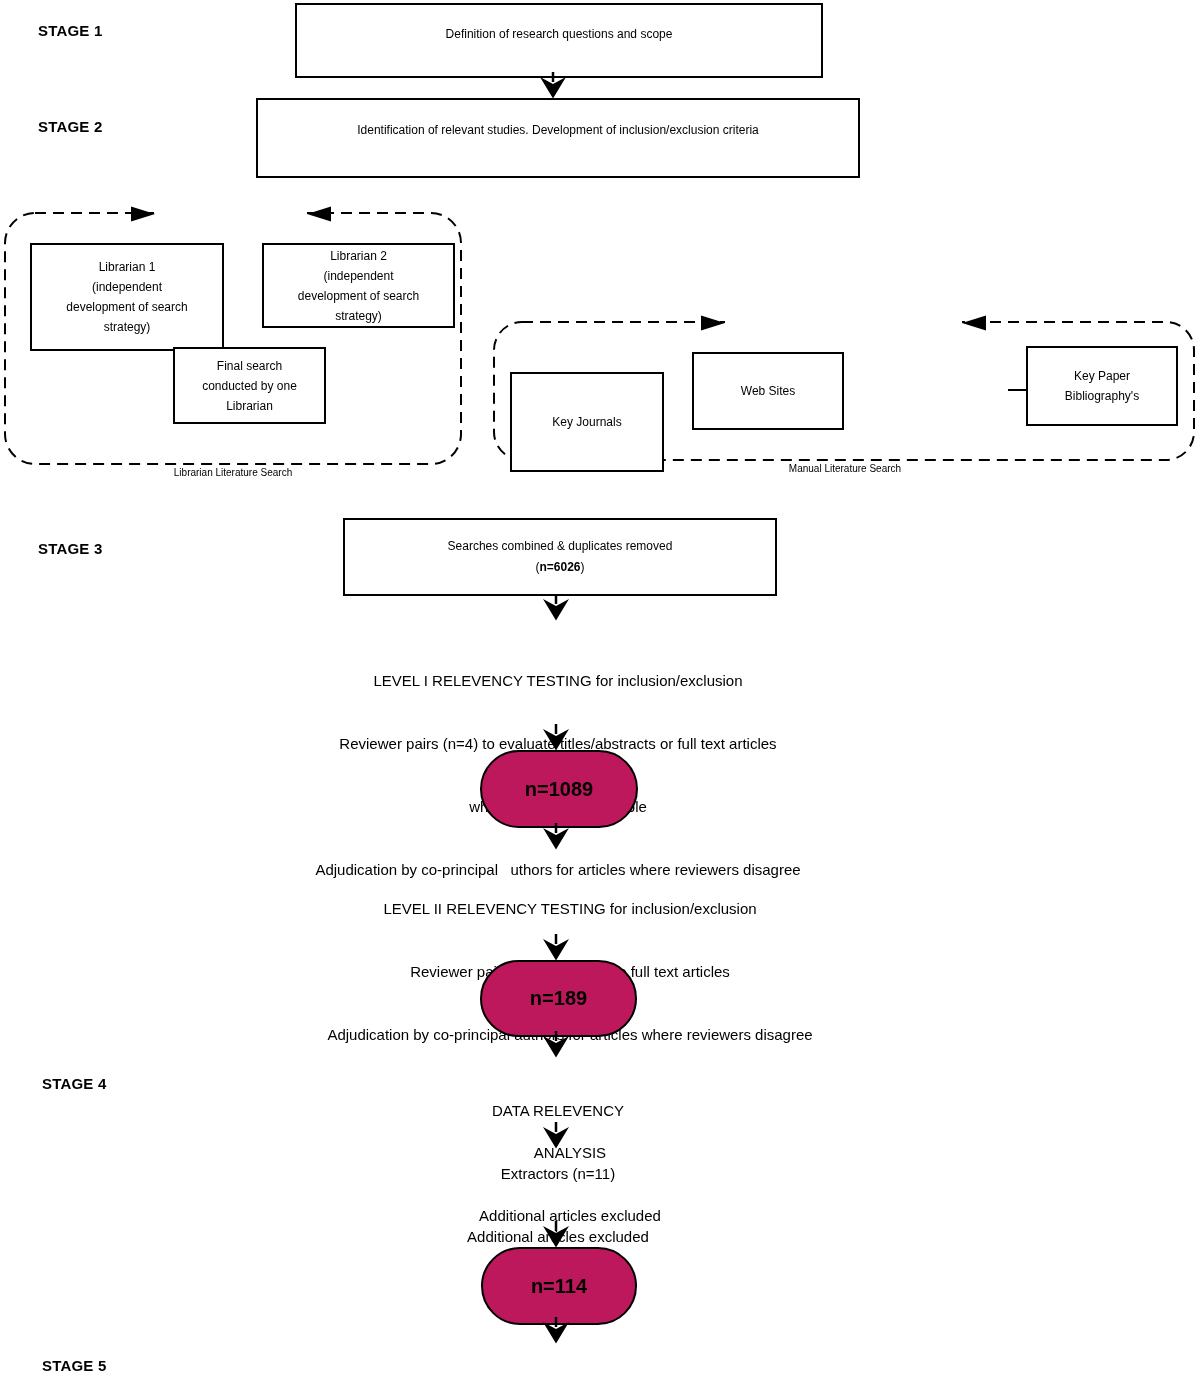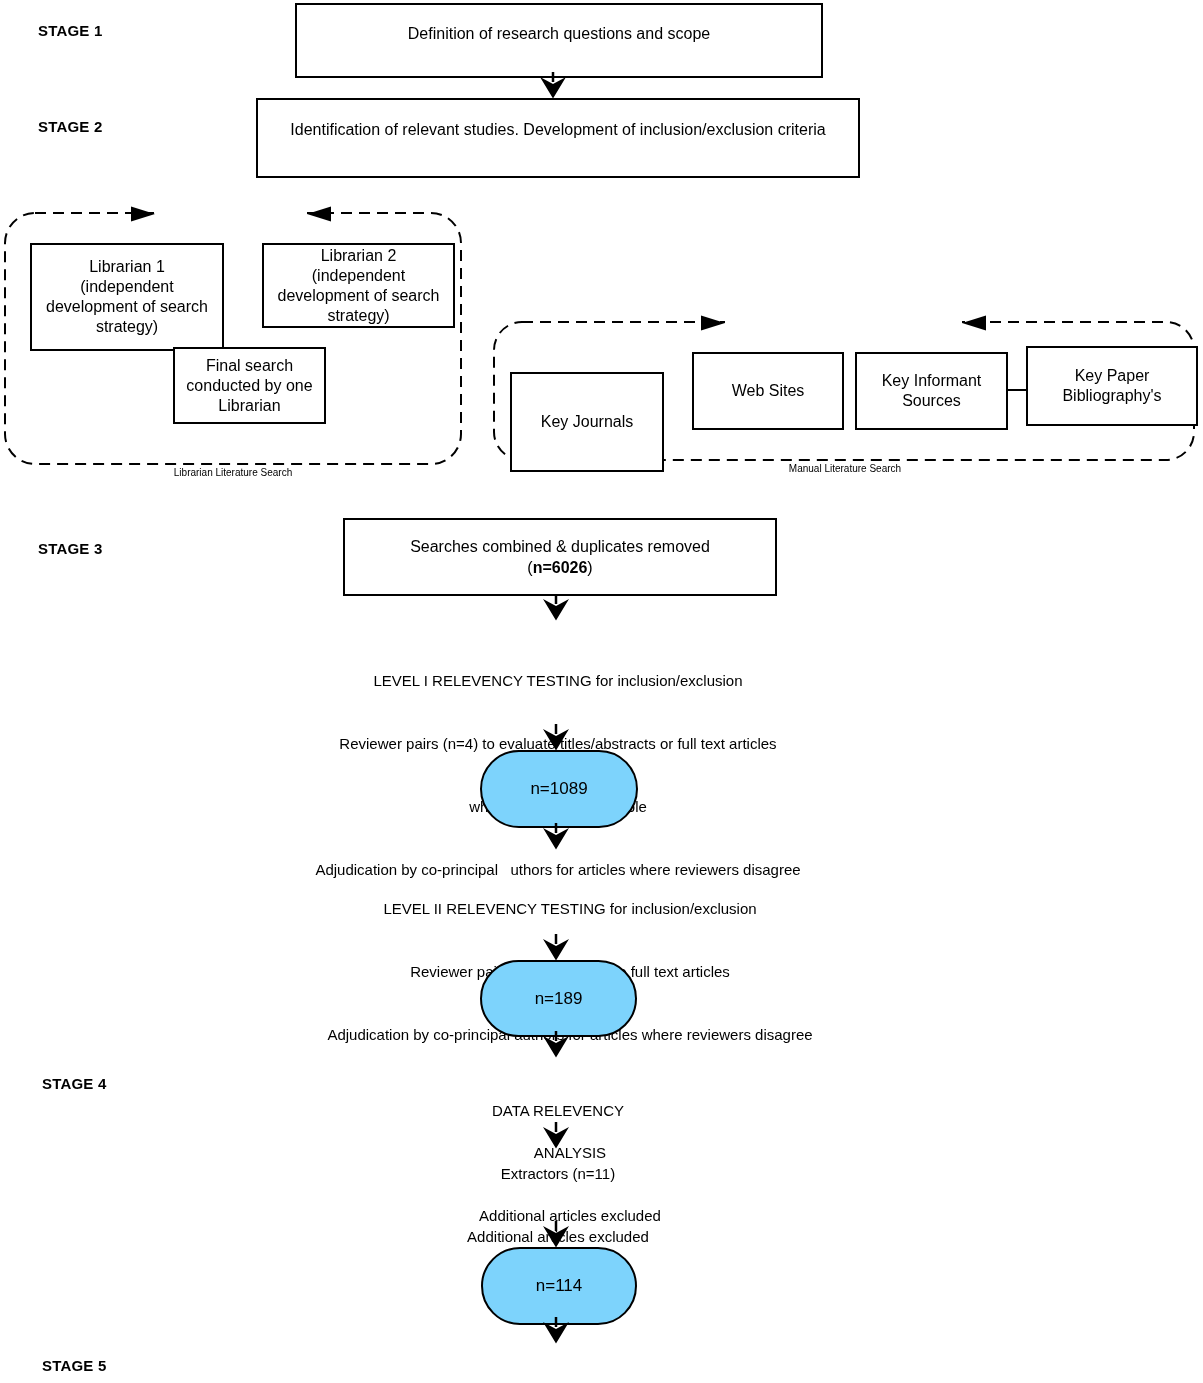--- a/index.html
+++ b/index.html
@@ -1,25 +1,25 @@
 <!DOCTYPE html>
 <html><head>
 <meta charset="utf-8">
 <style>
   html,body{margin:0;padding:0;background:#ffffff;}
   body{font-family:"Liberation Sans","DejaVu Sans",sans-serif;color:#000;}
   #canvas{position:relative;width:1203px;height:1383px;background:#fff;overflow:hidden;}
   .stage-label{position:absolute;font-size:15px;font-weight:bold;letter-spacing:.2px;}
   .box{position:absolute;border:2px solid #000;background:#fff;box-sizing:border-box;
        display:flex;flex-direction:column;align-items:center;justify-content:center;
-       text-align:center;font-size:16px;line-height:20px;}
+       text-align:center;font-size:12px;line-height:20px;}
   .box.topalign{justify-content:flex-start;}
-  .stadium{position:absolute;border:2px solid #000;border-radius:40px;background:#7dd3fc;
+  .stadium{position:absolute;border:2px solid #000;border-radius:40px;background:#be185d;
        box-sizing:border-box;display:flex;align-items:center;justify-content:center;
-       font-weight:normal;font-size:17px;}
+       font-weight:bold;font-size:20px;}
   .flowtext{position:absolute;left:0;width:1116px;text-align:center;font-size:15px;
        line-height:21px;white-space:pre-wrap;}
   .grouplabel{position:absolute;width:400px;text-align:center;font-size:10px;}
   .varrow{position:absolute;width:28px;height:27px;}
   .gsvg{position:absolute;overflow:visible;}
   .connector{position:absolute;height:2px;background:#000;}
   .boldn{font-weight:bold;}
 </style>
 </head>
 <body>
@@ -82,28 +82,24 @@
   <div class="grouplabel" style="left:645px;top:463px;">Manual Literature Search</div>
 
   <div class="box" style="left:510px;top:372px;width:154px;height:100px;">
     <div>Key Journals</div>
   </div>
 
   <div class="box" style="left:692px;top:352px;width:152px;height:78px;">
     <div>Web Sites</div>
   </div>
 
-  <div class="box" style="left:855px;top:352px;width:153px;height:78px;">
-    <div>Key Informant</div>
-    <div>Sources</div>
-  </div>
 
   <div class="connector" style="left:1008px;top:389px;width:18px;"></div>
 
-  <div class="box" style="left:1026px;top:346px;width:172px;height:80px;">
+  <div class="box" style="left:1026px;top:346px;width:152px;height:80px;">
     <div>Key Paper</div>
     <div>Bibliography's</div>
   </div>
 
   <div class="box" style="left:343px;top:518px;width:434px;height:78px;line-height:21px;">
     <div>Searches combined &amp; duplicates removed</div>
     <div><span>(</span><span class="boldn">n=6026</span><span>)</span></div>
   </div>
 
   <svg class="varrow" style="left:542px;top:594px;" viewBox="0 0 28 27">

